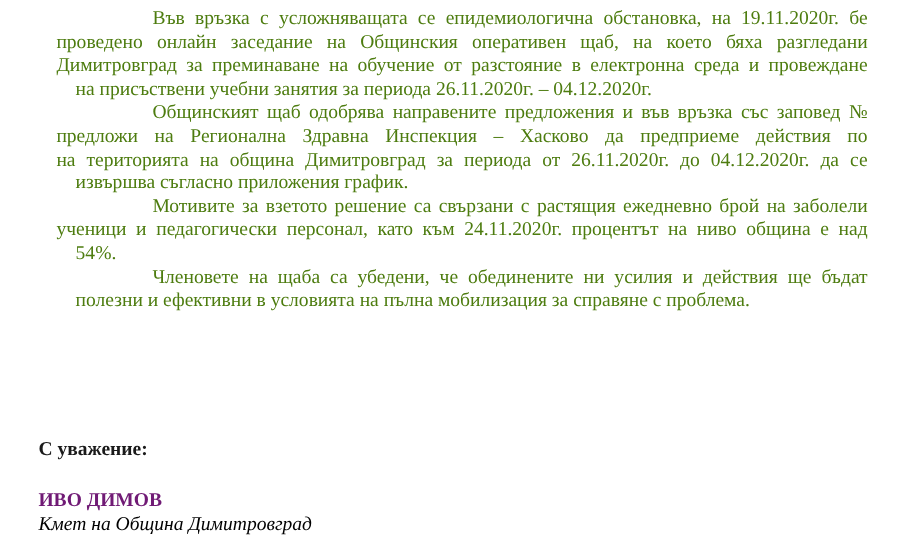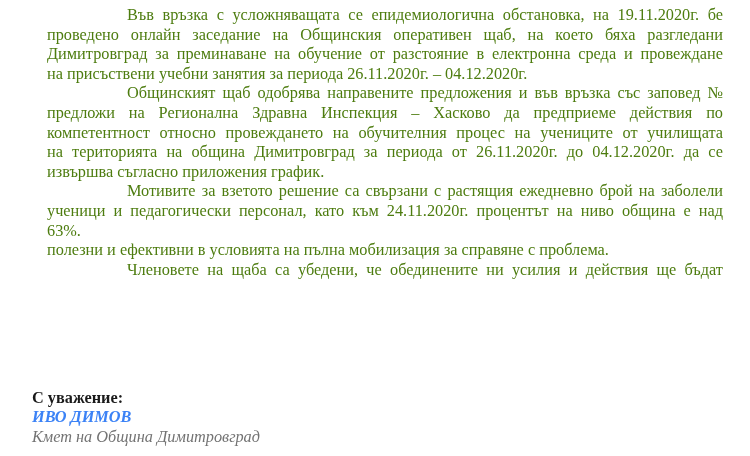--- a/index.html
+++ b/index.html
@@ -24,76 +24,75 @@
     color: #4d7c0f;
   }
   .line {
     display: block;
     text-align: justify;
     text-align-last: justify;
     white-space: nowrap;
   }
   .line.last {
     text-align-last: left;
+    margin-left: 16px;
   }
   .line.indent {
     padding-left: 80px;
   }
   .closing {
     position: absolute;
     left: 32px;
-    top: 388px;
+    top: 364px;
     font-family: "Liberation Serif", serif;
     font-size: 16.3px;
     font-weight: bold;
     color: #1a1a1a;
   }
   .signer-name {
     position: absolute;
     left: 32px;
     top: 407px;
     font-family: "Liberation Serif", serif;
     font-size: 16.3px;
     font-weight: bold;
-    color: #3b82f6;
-    font-style: italic;
+    color: #701a75;
   }
   .signer-title {
     position: absolute;
     left: 32px;
     top: 427px;
     font-family: "Liberation Serif", serif;
     font-size: 16.3px;
     font-style: italic;
-    color: #737373;
+    color: #000000;
   }
 </style>
 </head>
 <body>
 
 <div class="doc">
   <div class="para-block">
     <span class="line indent">Във връзка с усложняващата се епидемиологична обстановка, на 19.11.2020г. бе</span>
     <span class="line">проведено онлайн заседание на Общинския оперативен щаб, на което бяха разгледани</span>
     <span class="line">Димитровград за преминаване на обучение от разстояние в електронна среда и провеждане</span>
     <span class="line last">на присъствени учебни занятия за периода 26.11.2020г. – 04.12.2020г.</span>
   </div>
   <div class="para-block">
     <span class="line indent">Общинският щаб одобрява направените предложения и във връзка със заповед №</span>
     <span class="line">предложи на Регионална Здравна Инспекция – Хасково да предприеме действия по</span>
-    <span class="line">компетентност относно провеждането на обучителния процес на учениците от училищата</span>
     <span class="line">на територията на община Димитровград за периода от 26.11.2020г. до 04.12.2020г. да се</span>
     <span class="line last">извършва съгласно приложения график.</span>
   </div>
   <div class="para-block">
     <span class="line indent">Мотивите за взетото решение са свързани с растящия ежедневно брой на заболели</span>
     <span class="line">ученици и педагогически персонал, като към 24.11.2020г. процентът на ниво община е над</span>
-    <span class="line last">63%.</span>
+    <span class="line last">54%.</span>
   </div>
   <div class="para-block">
+    <span class="line indent">Членовете на щаба са убедени, че обединените ни усилия и действия ще  бъдат</span>
     <span class="line last">полезни и ефективни в условията на пълна мобилизация за справяне с проблема.</span>
-    <span class="line indent">Членовете на щаба са убедени, че обединените ни усилия и действия ще  бъдат</span>
   </div>
 </div>
 
 <div class="closing">С уважение:</div>
 <div class="signer-name">ИВО ДИМОВ</div>
 <div class="signer-title">Кмет на Община Димитровград</div>
 
 </body></html>

